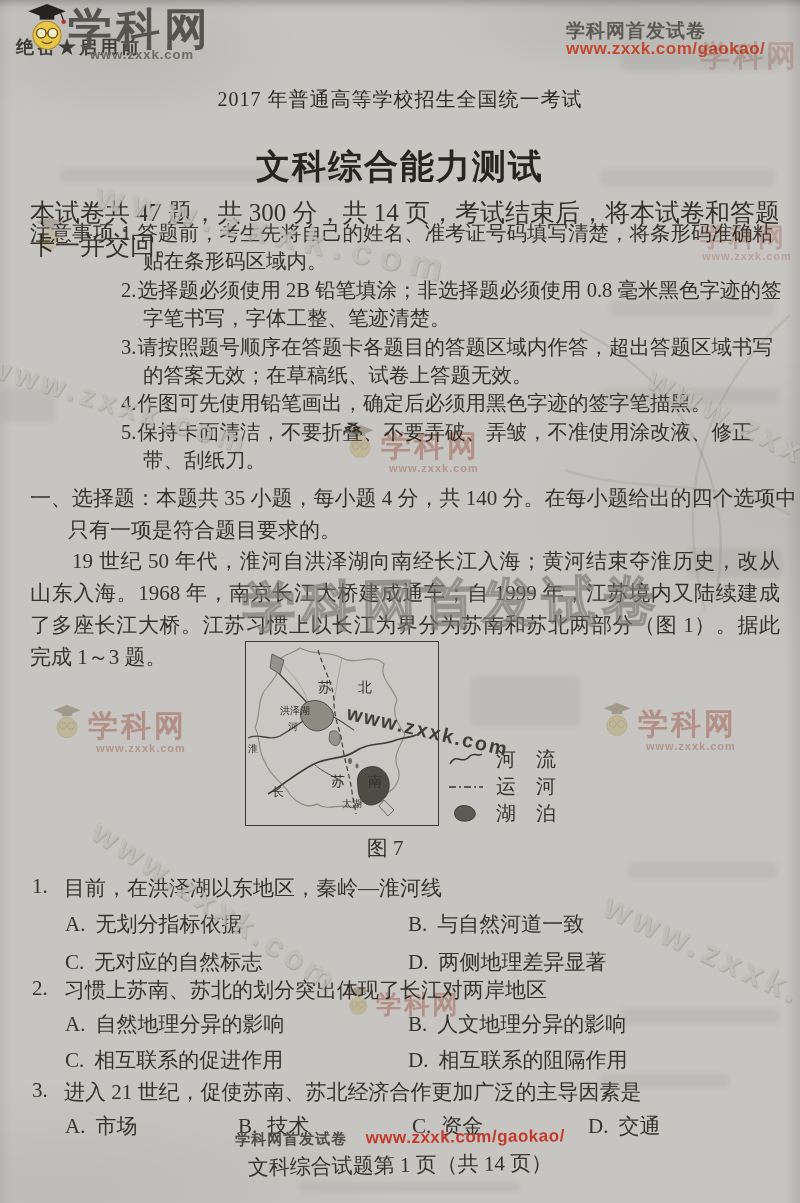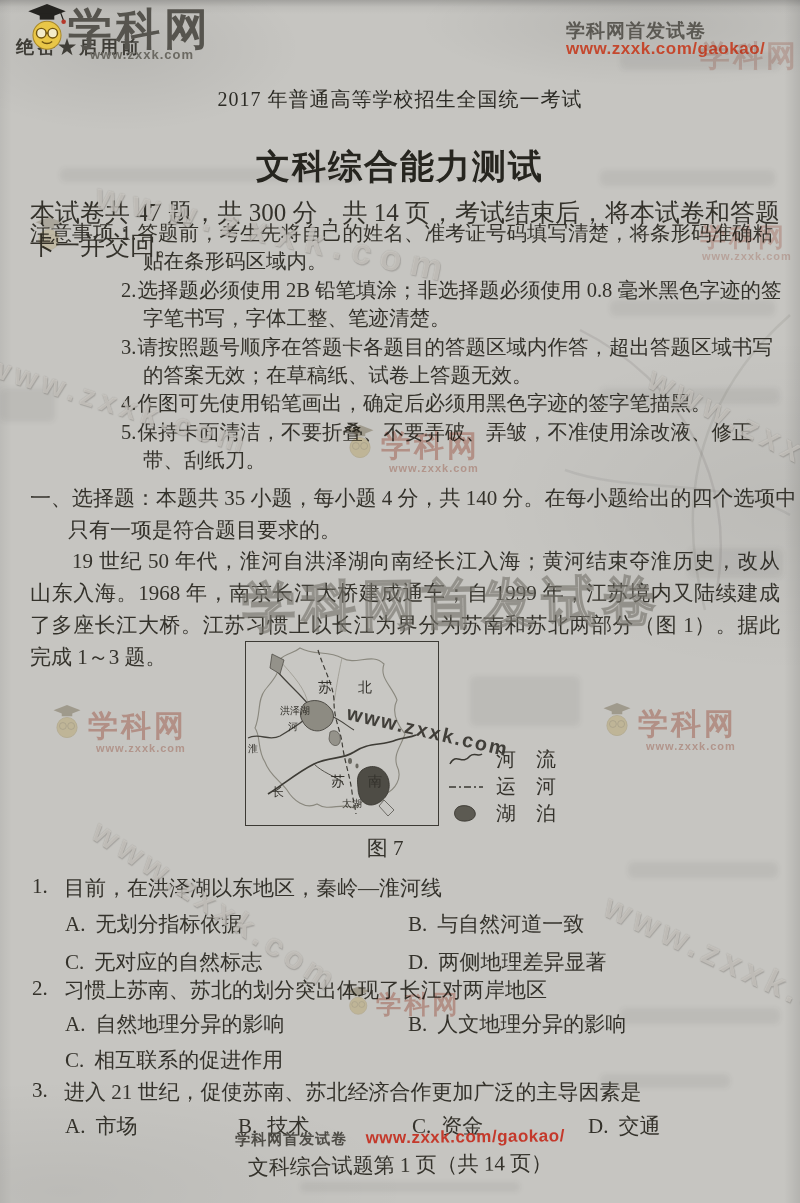--- a/index.html
+++ b/index.html
@@ -233,20 +233,21 @@
   <div class="abs qtext q1-optA"><span class="okey">A.</span><span>无划分指标依据</span></div>
   <div class="abs qtext q1-optC"><span class="okey">C.</span><span>无对应的自然标志</span></div>
   <div class="abs qtext q1-optB"><span class="okey">B.</span><span>与自然河道一致</span></div>
   <div class="abs qtext q1-optD"><span class="okey">D.</span><span>两侧地理差异显著</span></div>
 
   <div class="abs qtext q2-num">2.</div>
   <div class="abs qtext q2-optA"><span class="okey">A.</span><span>自然地理分异的影响</span></div>
   <div class="abs qtext q2-stem">习惯上苏南、苏北的划分突出体现了长江对两岸地区</div>
   <div class="abs qtext q2-optB"><span class="okey">B.</span><span>人文地理分异的影响</span></div>
   <div class="abs qtext q2-optC"><span class="okey">C.</span><span>相互联系的促进作用</span></div>
+  <div class="abs qtext q2-optD"><span class="okey">D.</span><span>相互联系的阻隔作用</span></div>
 
   <div class="abs qtext q3-num">3.</div>
   <div class="abs qtext q3-stem">进入 21 世纪，促使苏南、苏北经济合作更加广泛的主导因素是</div>
   <div class="abs qtext q3-optA"><span class="okey">A.</span><span>市场</span></div>
   <div class="abs qtext q3-optB"><span class="okey">B.</span><span>技术</span></div>
   <div class="abs qtext q3-optC"><span class="okey">C.</span><span>资金</span></div>
   <div class="abs qtext q3-optD"><span class="okey">D.</span><span>交通</span></div>
 
   <div class="abs release-line sans">
     <span class="rl-dark">学科网首发试卷</span>

